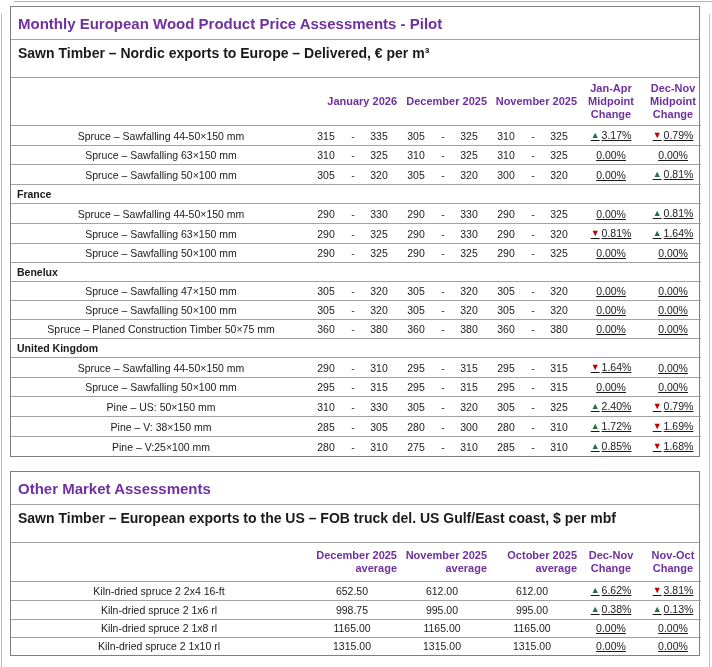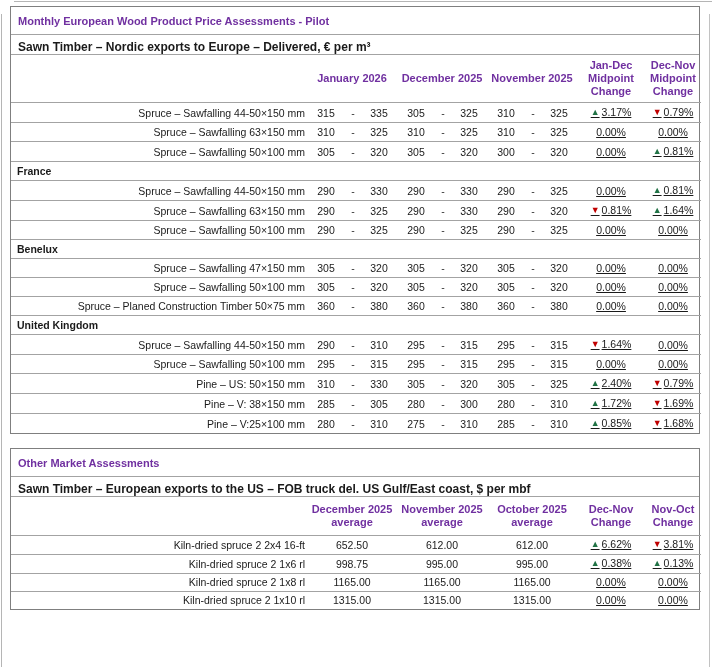--- a/index.html
+++ b/index.html
@@ -12,34 +12,34 @@
   }
   *{box-sizing:border-box;margin:0;padding:0;}
   html,body{width:712px;height:667px;overflow:hidden;background:#fff;
     font-family:"Liberation Sans","DejaVu Sans",sans-serif;color:var(--text);}
   .edge-top{position:absolute;left:14px;top:1px;right:0;height:1px;background:#b5b5b5;}
   .edge-left{position:absolute;left:1px;top:14px;bottom:0;width:1px;background:#b5b5b5;}
   .edge-right{position:absolute;right:2px;top:14px;bottom:0;width:1px;background:#c2c2c2;}
   .page{position:absolute;left:10px;top:6px;width:690px;}
   .card{border:1px solid var(--card-border);background:#fff;}
   .card2{margin-top:14px;}
-  .card-title{font-size:11px;font-weight:bold;color:var(--accent-purple);
+  .card-title{font-size:15px;font-weight:bold;color:var(--accent-purple);
     padding:8px 7px 7px 7px;border-bottom:1px solid var(--line);}
-  .card-subtitle{font-size:12px;font-weight:bold;color:var(--text);
-    padding:5px 7px 0 7px;border-bottom:1px solid var(--line);}
+  .card-subtitle{font-size:14px;font-weight:bold;color:var(--text);
+    padding:5px 7px 16px 7px;border-bottom:1px solid var(--line);}
   table{width:100%;border-collapse:collapse;table-layout:fixed;}
   th,td{font-size:10.5px;line-height:12px;vertical-align:middle;}
   thead th{color:var(--accent-purple);font-weight:bold;font-size:11px;line-height:13px;
     border-bottom:1px solid var(--line);text-align:center;}
-  th.month-h{white-space:nowrap;padding:6px 0;}
+  th.month-h{white-space:nowrap;padding:6px 0;text-align:right;}
   th.change-h{padding:4px 2px;}
   th.two-line span{display:block;}
   tbody td{border-top:1px solid var(--line);padding:3px 2px;text-align:center;}
   tbody tr:first-child td{border-top:none;}
-  td.name{text-align:right;padding-left:6px;white-space:nowrap;overflow:hidden;margin-left:12px;}
+  td.name{text-align:center;padding-left:6px;white-space:nowrap;overflow:hidden;margin-left:12px;}
   td.section-name{text-align:left;font-weight:bold;padding-left:6px;}
   td.dash{color:#333;}
   td.change{white-space:nowrap;text-decoration:underline;}
   .arrow{font-size:9px;margin-right:2px;position:relative;top:-1px;}
   .arrow.up{color:var(--up-green);}
   .arrow.down{color:var(--down-red);}
   .t2 tbody td{padding:3px 2px;line-height:11px;}
 </style>
 </head>
 <body>
@@ -67,21 +67,21 @@
           <col style="width:36px">
         <col style="width:68px">
           <col style="width:56px">
       </colgroup>
       <thead>
         <tr>
           <th></th>
           <th colspan="3" class="month-h">January 2026</th>
           <th colspan="3" class="month-h">December 2025</th>
           <th colspan="3" class="month-h">November 2025</th>
-          <th class="change-h">Jan-Dec Midpoint Change</th>
+          <th class="change-h">Jan-Apr Midpoint Change</th>
           <th class="change-h">Dec-Nov Midpoint Change</th>
         </tr>
       </thead>
       <tbody>
           <tr class="data-row">
             <td class="name">Spruce – Sawfalling 44-50×150 mm</td>
             <td class="num">315</td>
             <td class="dash">-</td>
             <td class="num">335</td>
             <td class="num">305</td>

